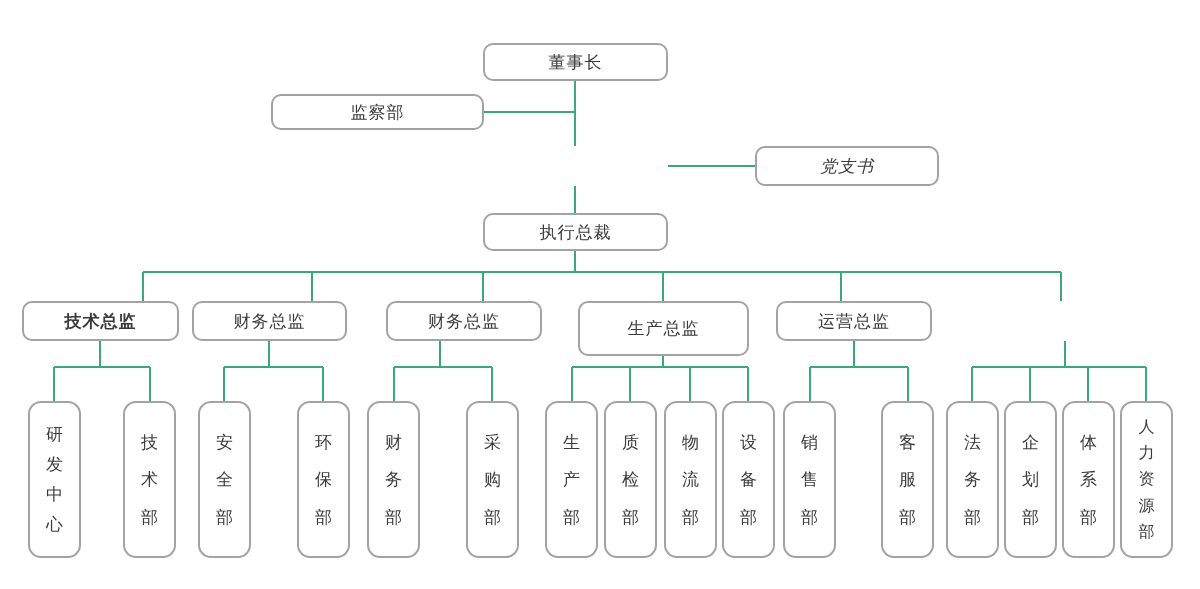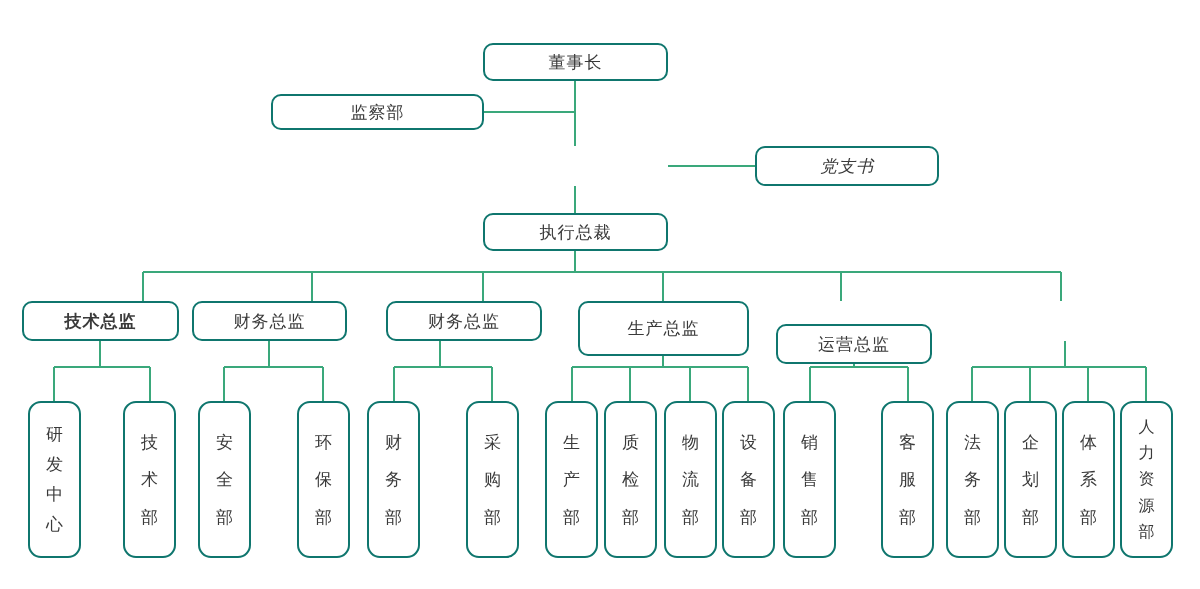--- a/index.html
+++ b/index.html
@@ -15,21 +15,21 @@
     background: #ffffff;
     overflow: hidden;
   }
   svg.connectors {
     position: absolute;
     left: 0; top: 0;
     pointer-events: none;
   }
   .node {
     position: absolute;
-    border: 2px solid #0f766e;
+    border: 2px solid #a3a3a3;
     border-radius: 10px;
     background: #ffffff;
     display: flex;
     align-items: center;
     justify-content: center;
     color: #3a3a3a;
     font-size: 17px;
     letter-spacing: 1px;
     cursor: default;
   }
@@ -132,21 +132,21 @@
   </div>
   <div class="node" style="left:192px; top:301px; width:155px; height:40px;">
     <span class="hlabel">财务总监</span>
   </div>
   <div class="node" style="left:362px; top:301px; width:156px; height:40px;margin-left:24px;">
     <span class="hlabel">财务总监</span>
   </div>
   <div class="node" style="left:578px; top:301px; width:171px; height:55px;">
     <span class="hlabel">生产总监</span>
   </div>
-  <div class="node" style="left:776px; top:301px; width:156px; height:40px;margin-top:23px;">
+  <div class="node" style="left:776px; top:301px; width:156px; height:40px;">
     <span class="hlabel">运营总监</span>
   </div>
 
   <div class="node leaf" style="left:28px;   top:401px; width:53px; height:157px;">
     <span class="vlabel">
         <span>研</span>
         <span>发</span>
         <span>中</span>
         <span>心</span>
       </span>

